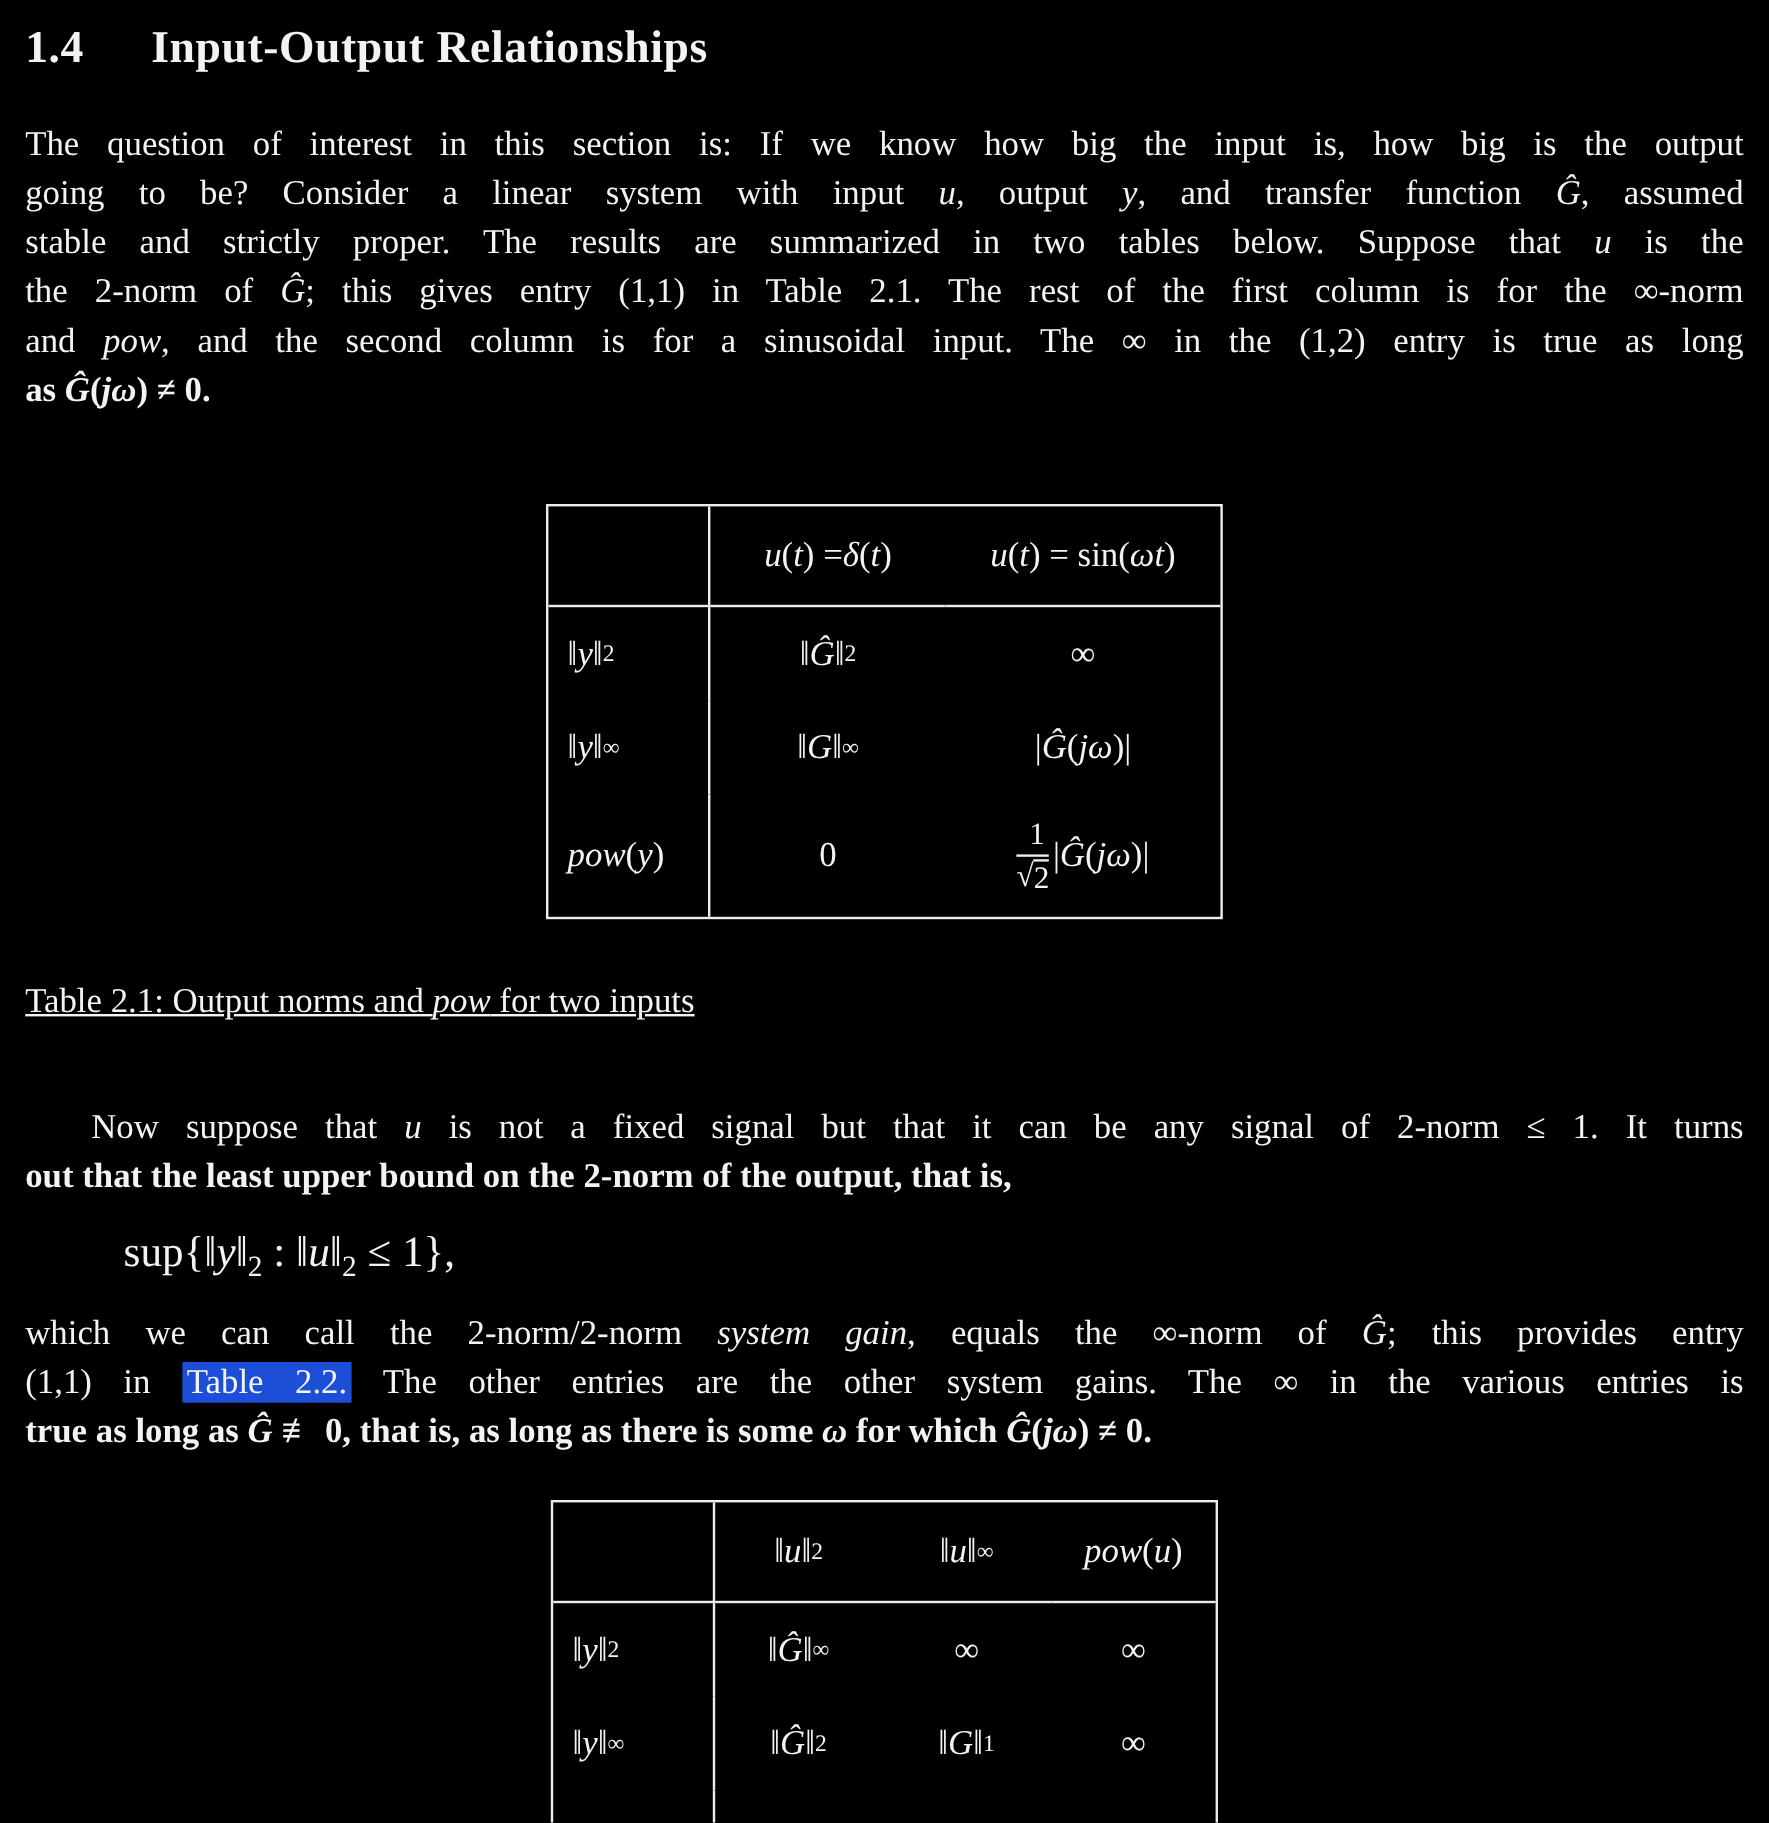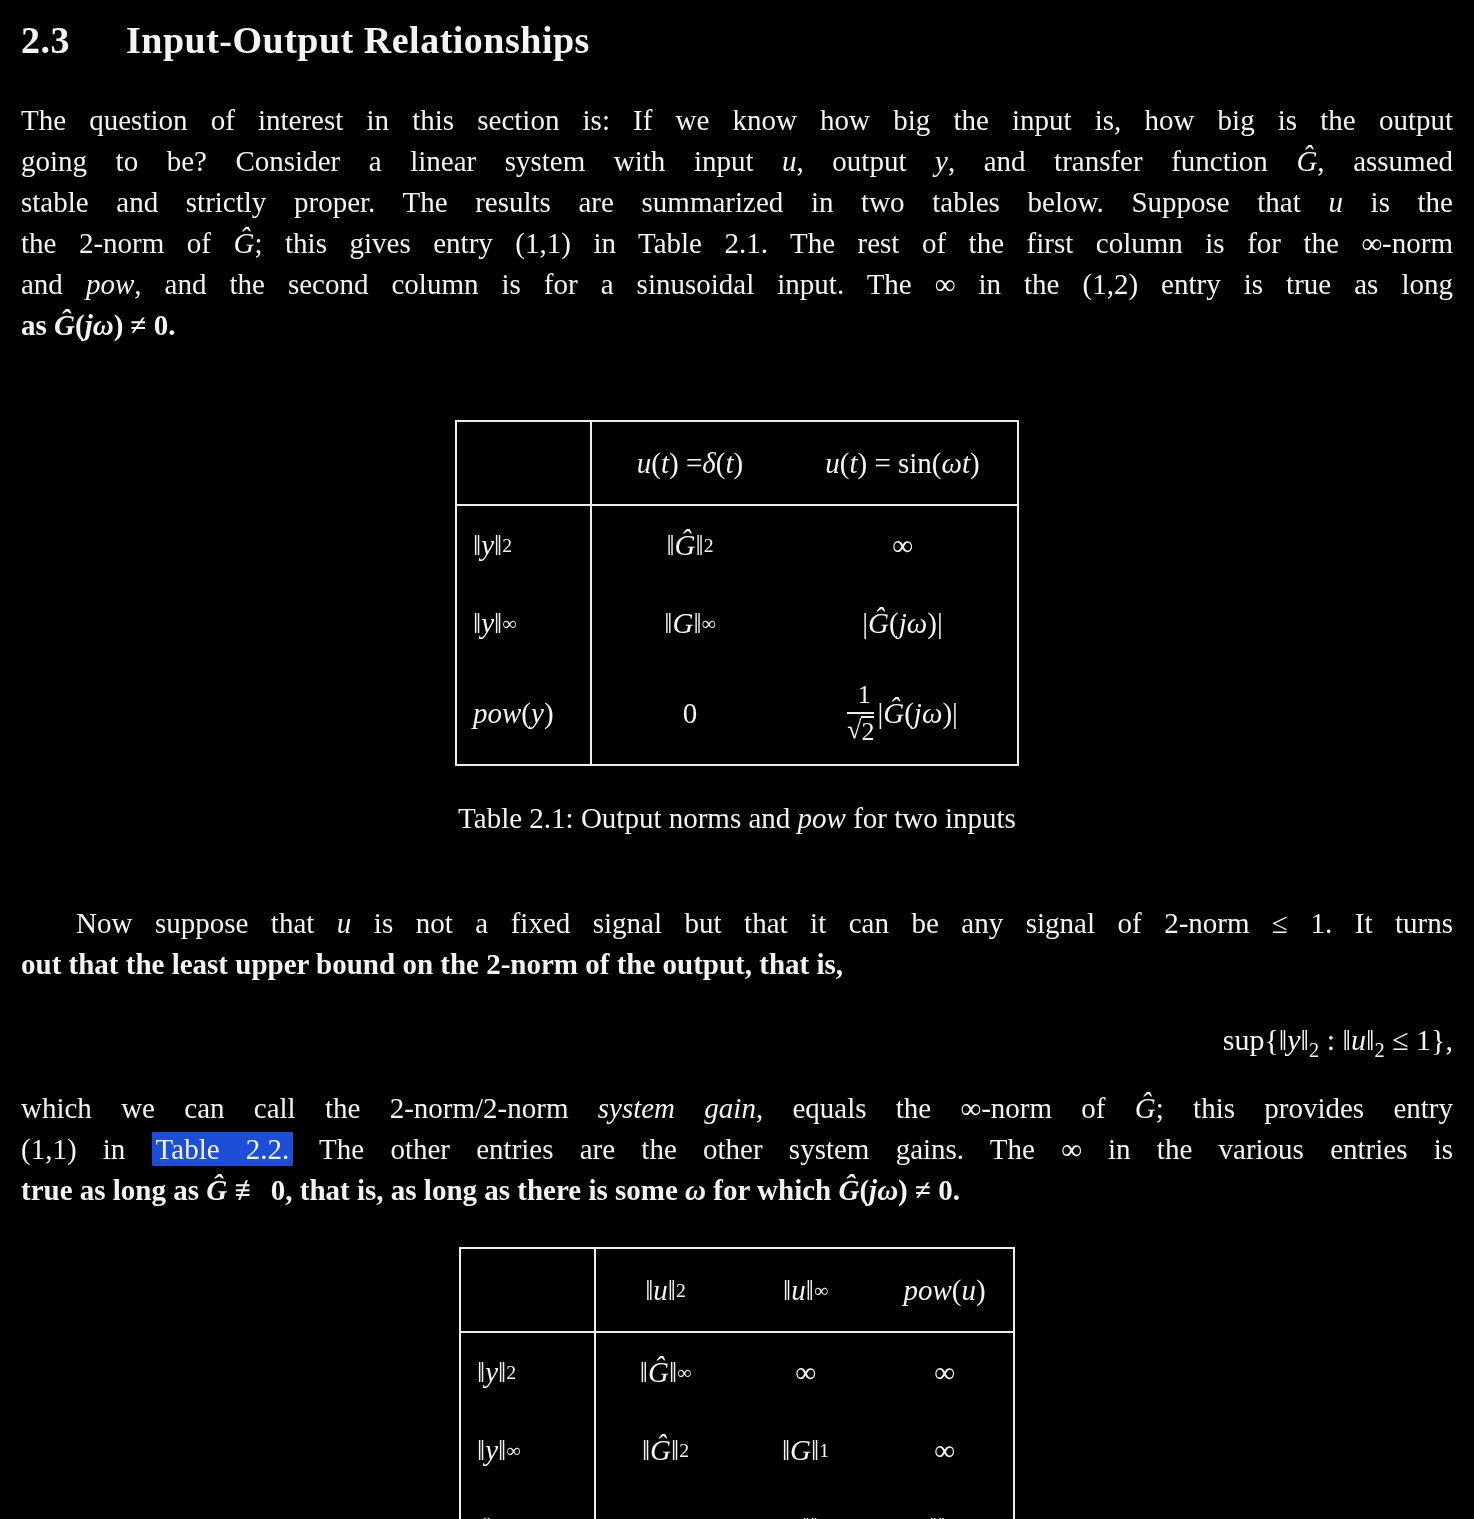--- a/index.html
+++ b/index.html
@@ -22,46 +22,46 @@
   .jline{
     line-height:41px;
     text-align:justify;
     text-align-last:justify;
     white-space:normal;
   }
   .jline.lastline{text-align-last:left;font-weight:bold;}
   .jline.indent{text-indent:55px;}
   .spacer-p2{margin-top:64px;}
   .equation{
-    margin:31px 0 24px 0;
+    margin:18px 0 24px 0;
     padding-left:82px;
     line-height:48px;
-    font-size:30px;
-    text-align:right;
+    font-size:36px;
   }
   i{font-style:italic;}
   sub{font-size:68%;line-height:0;}
   
   .tablewrap{display:flex;justify-content:center;}
   .tw1{margin-top:74px;}
   .tw2{margin-top:36px;}
   .mtable{display:grid;border:2px solid #ededed;background:#000;}
   .t1{grid-template-columns:135px 196px 229px;}
   .t2{grid-template-columns:135px 139px 141px 137px;}
   .cell{
     display:flex;align-items:center;justify-content:center;
     padding:8px 8px;min-height:62px;
   }
   .cell.header{border-bottom:2px solid #ededed;min-height:66px;}
   .cell.label{justify-content:flex-start;padding-left:16px;border-right:2px solid #ededed;}
   .cell.tall{min-height:86px;}
   .caption{
-    text-align:center;
-    margin-top:32px;
+    text-align:left;
+    margin-top:48px;
     line-height:41px;
+    text-decoration:underline;
   }
   
   .frac{
     display:inline-flex;flex-direction:column;align-items:center;
     vertical-align:middle;
     font-size:26px;line-height:1.05;margin-right:3px;
   }
   .fnum{display:block;padding:0 3px 3px 10px;}
   .fden{display:flex;align-items:flex-start;border-top:2px solid #ededed;padding-top:2px;}
   .vinc{border-top:2px solid #ededed;}
@@ -69,21 +69,21 @@
   
   .hl{background:#1d4ed8;padding:1px 4px;border-radius:1px;}
 </style>
 </head>
 <body>
 
 <div class="page">
   <div class="content">
 
     <h1 class="section-heading">
-      <span class="num">2.3</span><span>Input-Output Relationships</span>
+      <span class="num">1.4</span><span>Input-Output Relationships</span>
     </h1>
 
     <div class="para">
       <div class="jline">The question of interest in this section is: If we know how big the input is, how big is the output</div>
       <div class="jline">going to be?  Consider a linear system with input <i>u</i>, output <i>y</i>, and transfer function <i>Ĝ</i>, assumed</div>
       <div class="jline">stable and strictly proper.  The results are summarized in two tables below.  Suppose that <i>u</i> is the</div>
       <div class="jline">the 2-norm of <i>Ĝ</i>; this gives entry (1,1) in Table 2.1.  The rest of the first column is for the ∞-norm</div>
       <div class="jline">and <i>pow</i>, and the second column is for a sinusoidal input.  The ∞ in the (1,2) entry is true as long</div>
       <div class="jline lastline">as <i>Ĝ</i>(<i>jω</i>) ≠ 0.</div>
     </div>

